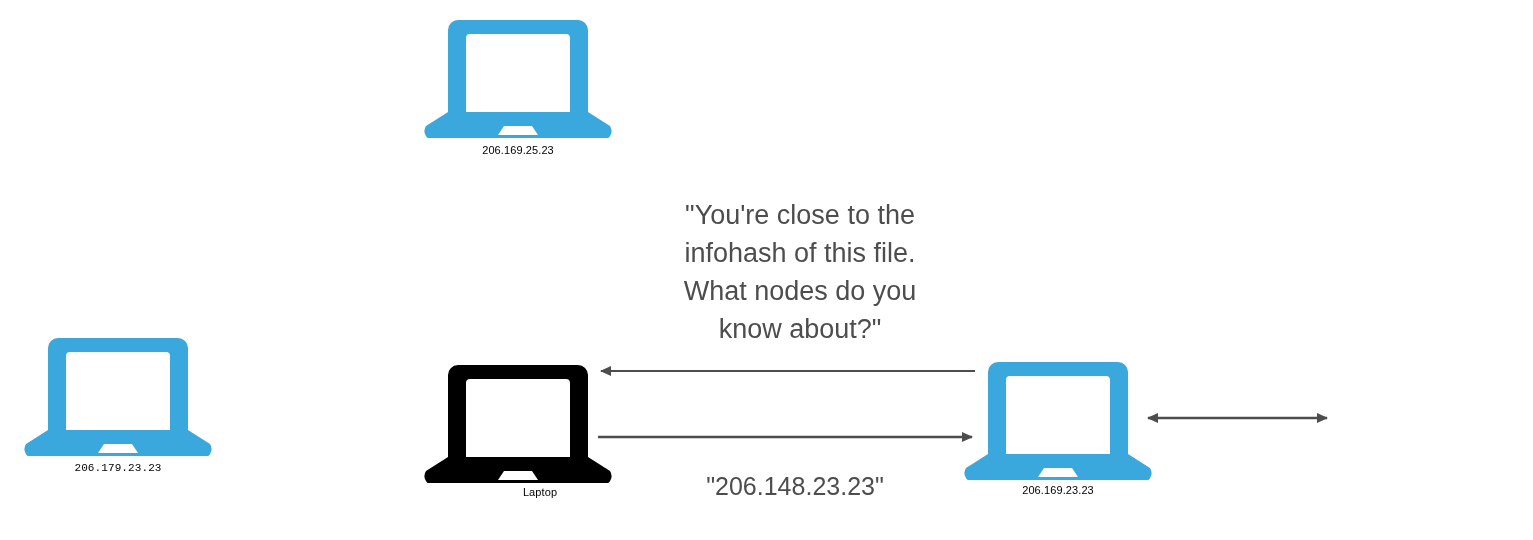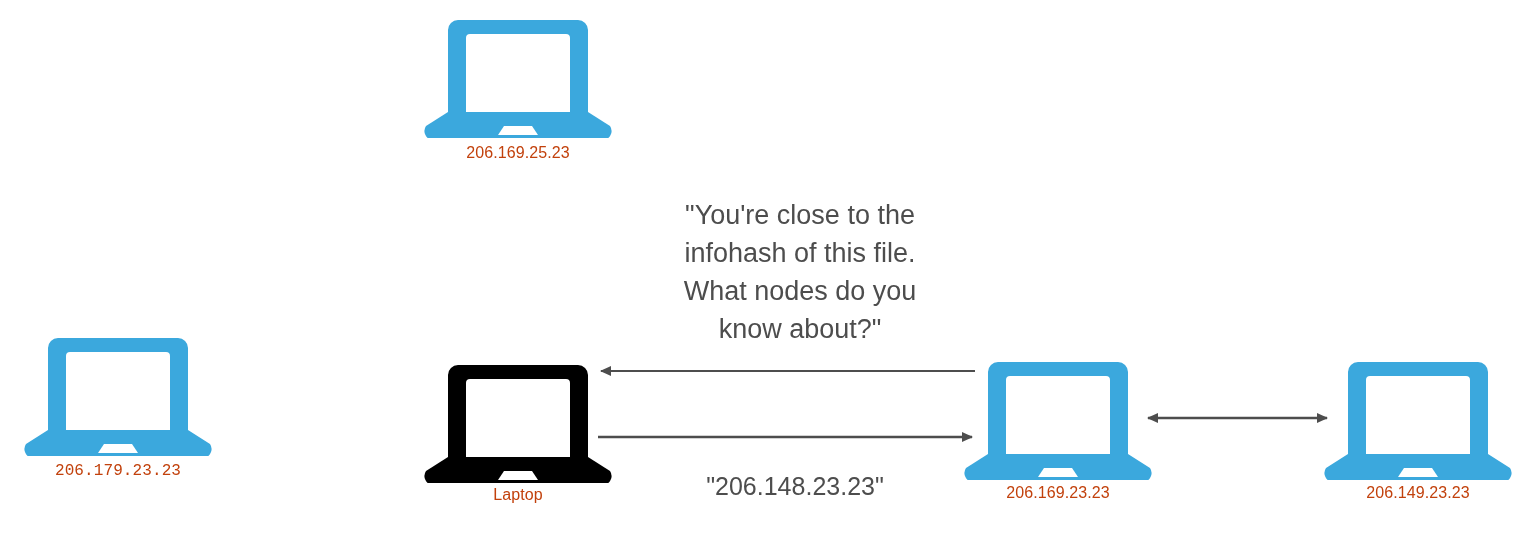--- a/index.html
+++ b/index.html
@@ -21,22 +21,22 @@
     position: absolute;
   }
   .node svg {
     display: block;
   }
   .node-label {
     position: absolute;
     left: 50%;
     transform: translateX(-50%);
     white-space: nowrap;
-    font-size: 16px;
-    color: #c2410c;
+    font-size: 11px;
+    color: #000000;
     font-family: "Liberation Sans", sans-serif;
     letter-spacing: 0.1px;
   }
   .quote {
     position: absolute;
     color: #4d4d4d;
     font-family: "Liberation Sans", sans-serif;
     text-align: center;
     line-height: 38px;
     white-space: pre-line;
@@ -107,40 +107,32 @@
     </svg>
     <span class="node-label" style="top:128px;font-family:Liberation Mono, monospace;">206.179.23.23</span>
   </div>
 
   <div class="node" style="left:418px; top:361px; width:200px; height:122px;">
     <svg width="200" height="122" viewBox="0 0 200 122" xmlns="http://www.w3.org/2000/svg">
       <path d="M30 14 a10 10 0 0 1 10 -10 h120 a10 10 0 0 1 10 10 v82 h-18 v-74 a4 4 0 0 0 -4 -4 h-96 a4 4 0 0 0 -4 4 v74 h-18 z" fill="#000000"></path>
       <path d="M30 96 h140 l22 14 a9 9 0 0 1 -7 14 h-170 a9 9 0 0 1 -7 -14 z" fill="#000000"></path>
       <path d="M86 110 h28 l6 9 h-40 z" fill="#ffffff"></path>
     </svg>
-    <span class="node-label" style="top:125px;">Laptop</span>
+    <span class="node-label" style="top:125px;margin-left:22px;">Laptop</span>
   </div>
 
   <div class="node" style="left:958px; top:358px; width:200px; height:122px;">
     <svg width="200" height="122" viewBox="0 0 200 122" xmlns="http://www.w3.org/2000/svg">
       <path d="M30 14 a10 10 0 0 1 10 -10 h120 a10 10 0 0 1 10 10 v82 h-18 v-74 a4 4 0 0 0 -4 -4 h-96 a4 4 0 0 0 -4 4 v74 h-18 z" fill="#3ba8dd"></path>
       <path d="M30 96 h140 l22 14 a9 9 0 0 1 -7 14 h-170 a9 9 0 0 1 -7 -14 z" fill="#3ba8dd"></path>
       <path d="M86 110 h28 l6 9 h-40 z" fill="#ffffff"></path>
     </svg>
     <span class="node-label" style="top:126px;">206.169.23.23</span>
   </div>
 
-  <div class="node" style="left:1318px; top:358px; width:200px; height:122px;">
-    <svg width="200" height="122" viewBox="0 0 200 122" xmlns="http://www.w3.org/2000/svg">
-      <path d="M30 14 a10 10 0 0 1 10 -10 h120 a10 10 0 0 1 10 10 v82 h-18 v-74 a4 4 0 0 0 -4 -4 h-96 a4 4 0 0 0 -4 4 v74 h-18 z" fill="#3ba8dd"></path>
-      <path d="M30 96 h140 l22 14 a9 9 0 0 1 -7 14 h-170 a9 9 0 0 1 -7 -14 z" fill="#3ba8dd"></path>
-      <path d="M86 110 h28 l6 9 h-40 z" fill="#ffffff"></path>
-    </svg>
-    <span class="node-label" style="top:126px;">206.149.23.23</span>
-  </div>
 
   <div class="quote quote-main" style="left:640px; top:196px; width:320px;">"You're close to the
 infohash of this file.
 What nodes do you
 know about?"</div>
 
   <div class="quote quote-reply" style="left:670px; top:467px; width:250px;">"206.148.23.23"</div>
 
 </div>
 

